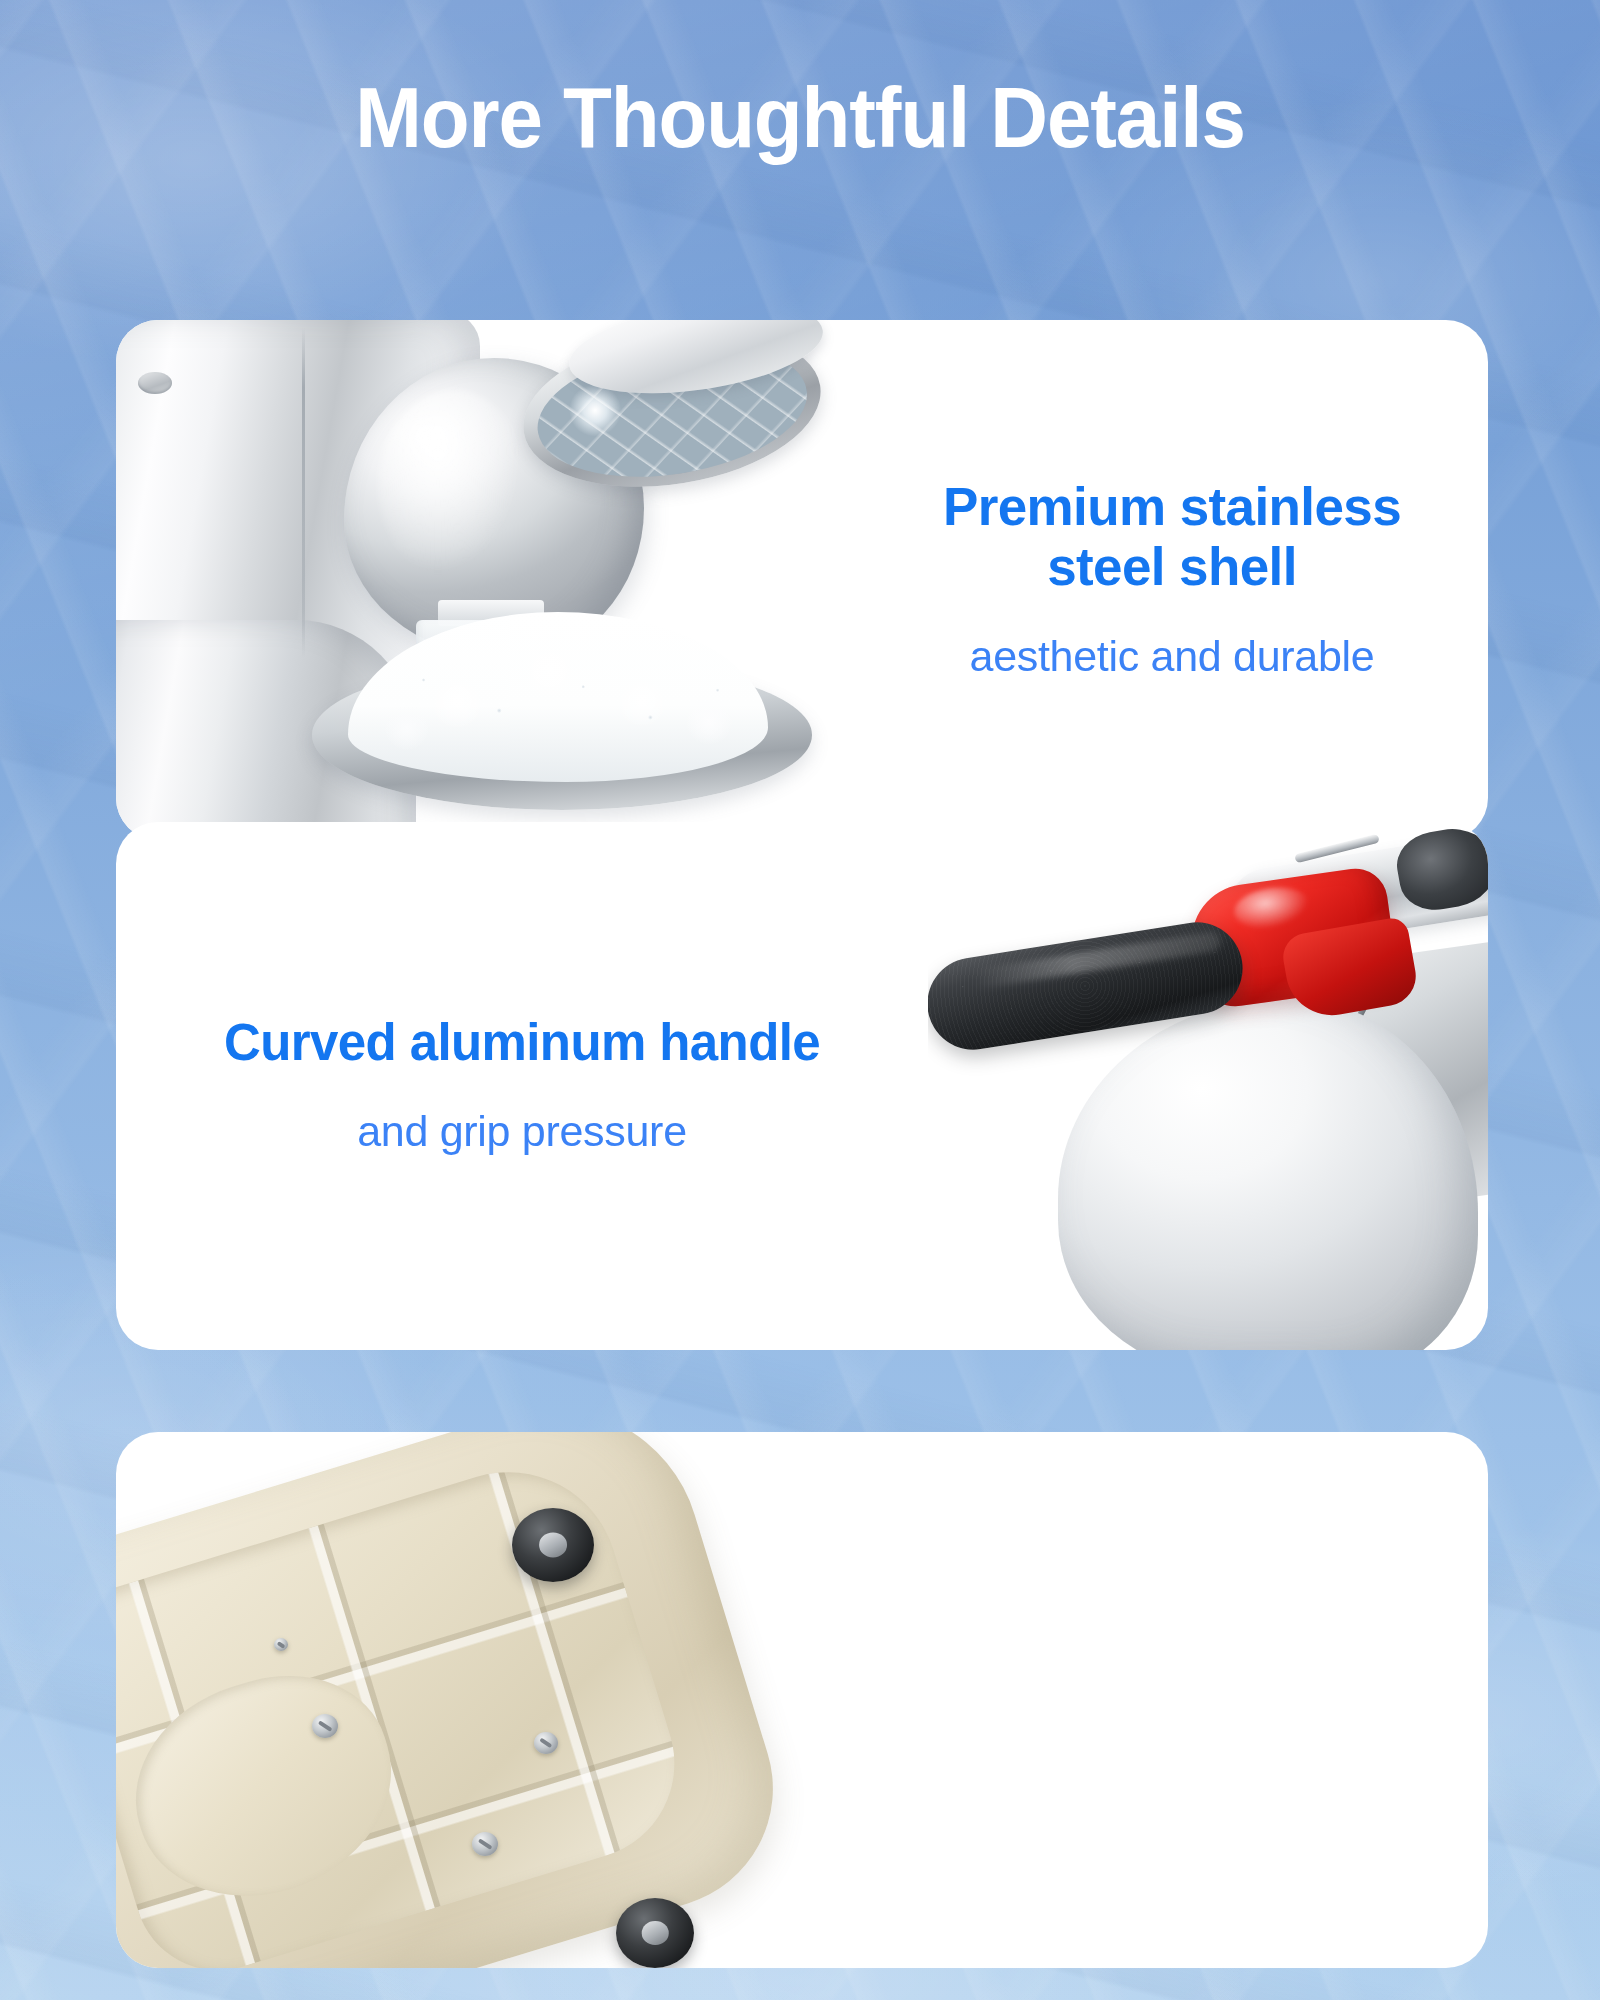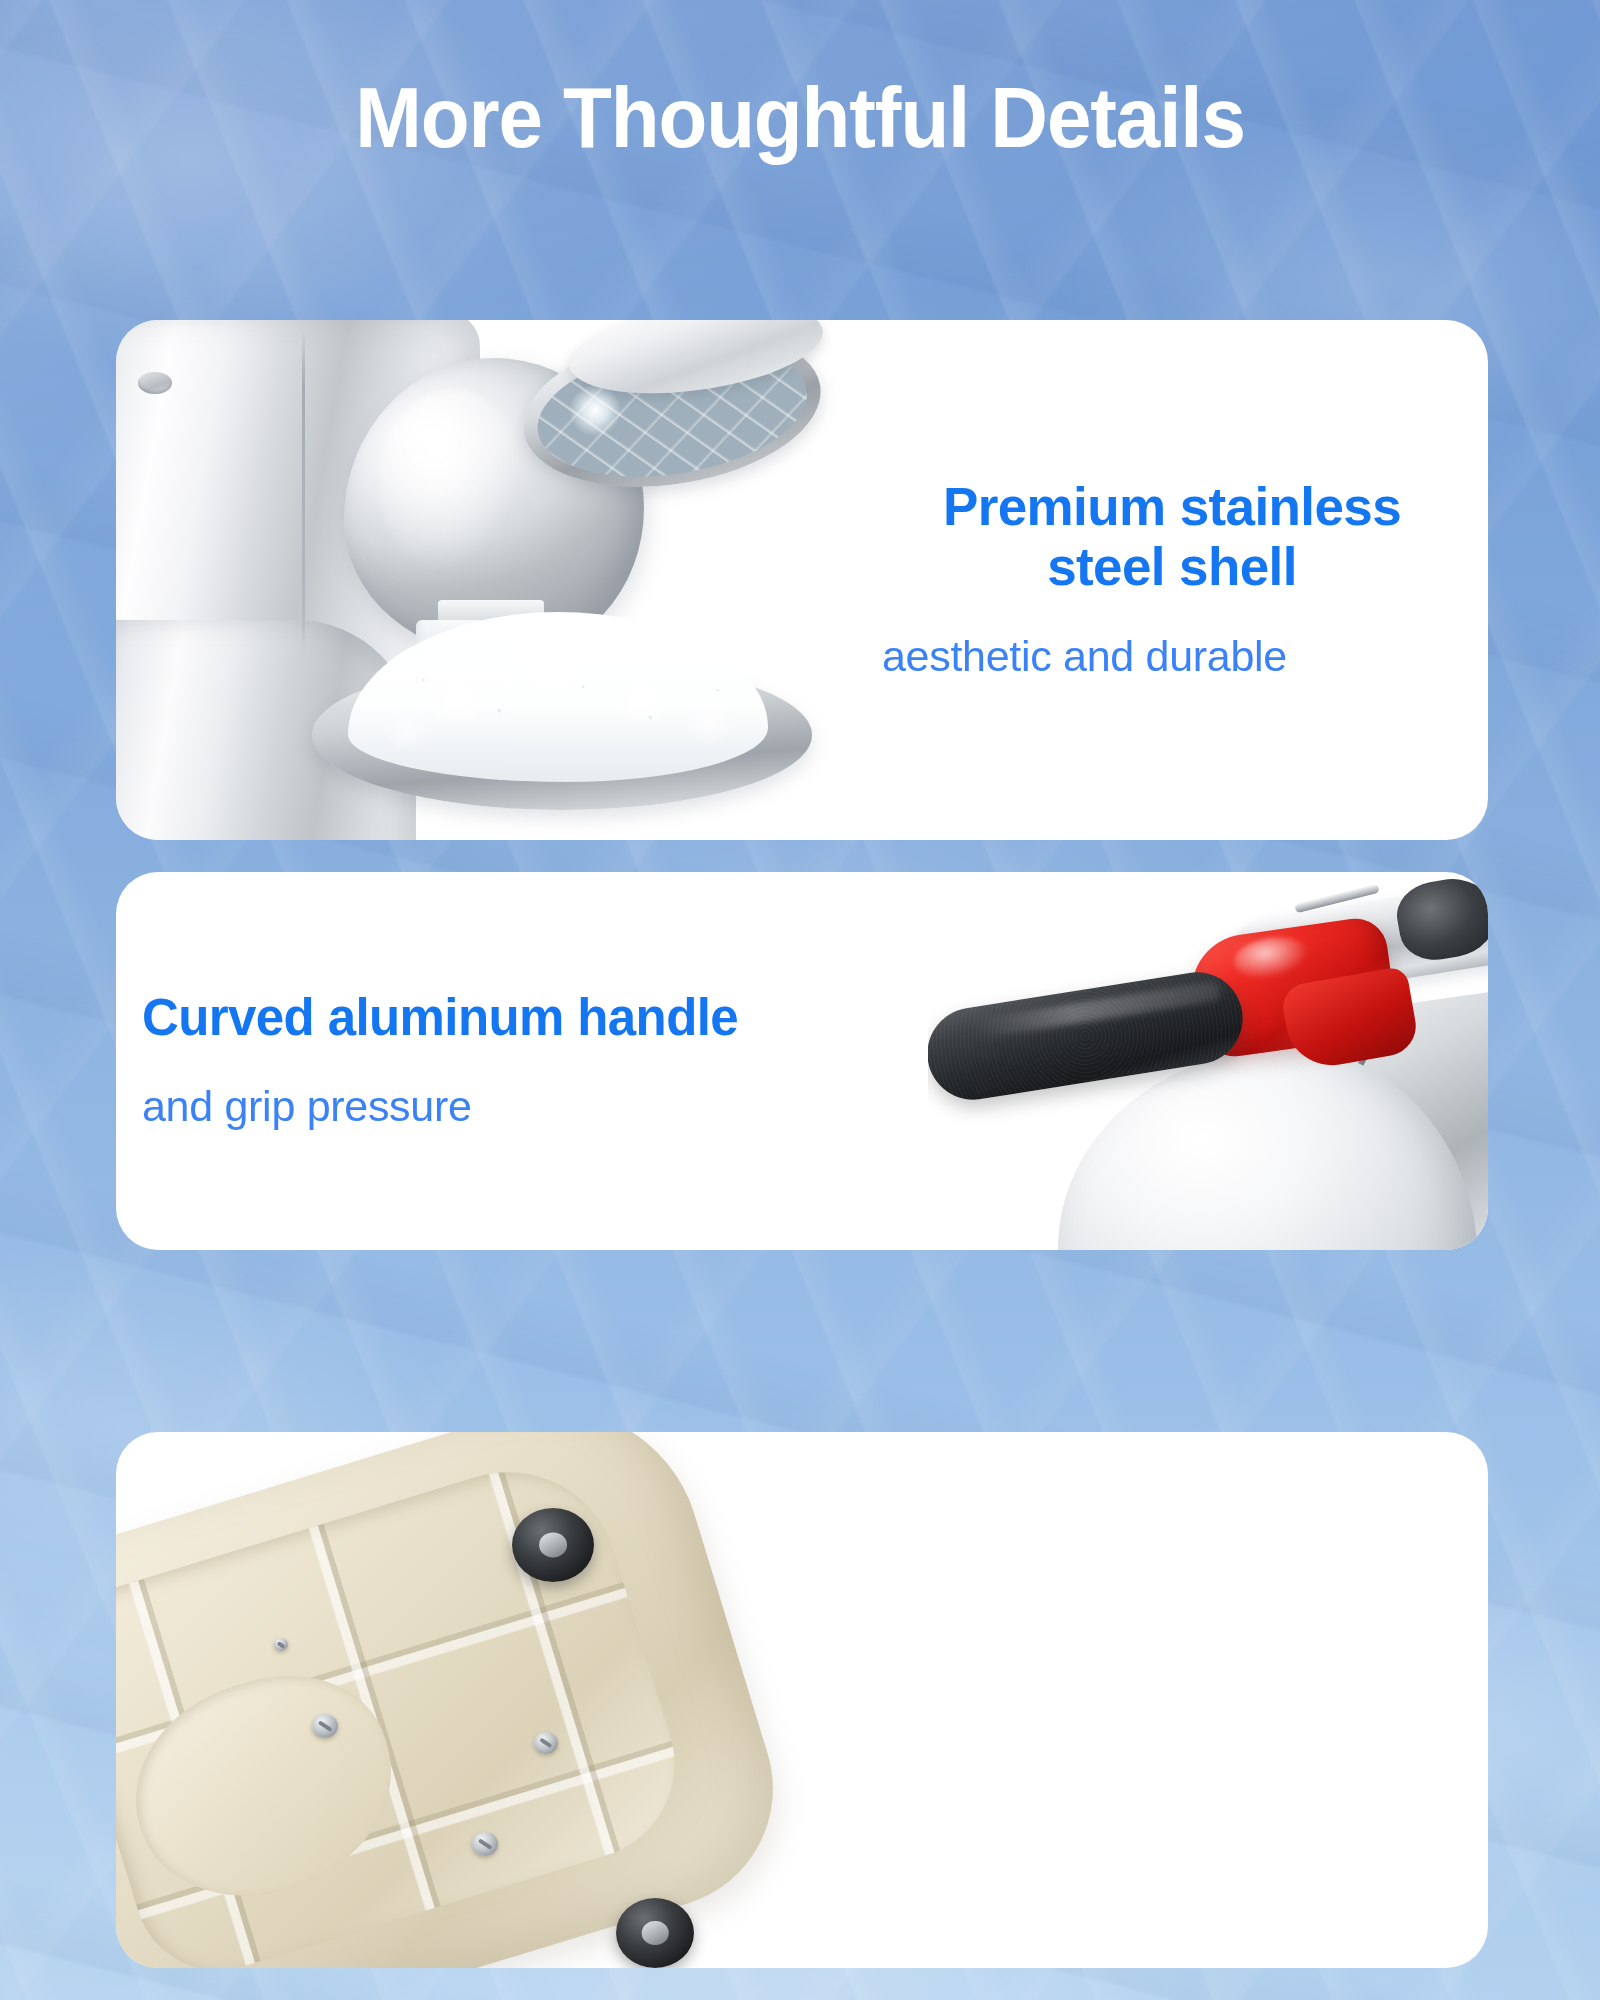--- a/index.html
+++ b/index.html
@@ -97,35 +97,35 @@
     left: 116px;
     width: 1372px;
     background: #ffffff;
     border-radius: 42px;
     overflow: hidden;
     display: flex;
     align-items: stretch;
   }
 
   #card-1 { top: 320px;  height: 520px; }
-  #card-2 { top: 872px;  height: 378px; }
+  #card-2 { top: 822px;  height: 528px; }
   #card-3 { top: 1432px; height: 536px; }
 
   .photo {
     position: relative;
     overflow: hidden;
     flex: 0 0 auto;
   }
 
   .textcol {
     flex: 1 1 auto;
     display: flex;
     flex-direction: column;
     justify-content: center;
-    align-items: flex-start;
+    align-items: center;
     text-align: center;
     padding: 0 26px;
   }
 
   .heading {
     font-size: 53px;
     font-weight: 700;
     line-height: 1.12;
     color: #1476f0;
     letter-spacing: -0.6px;

